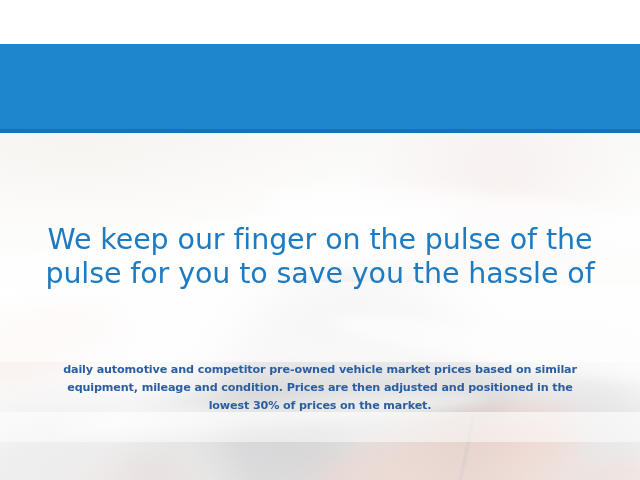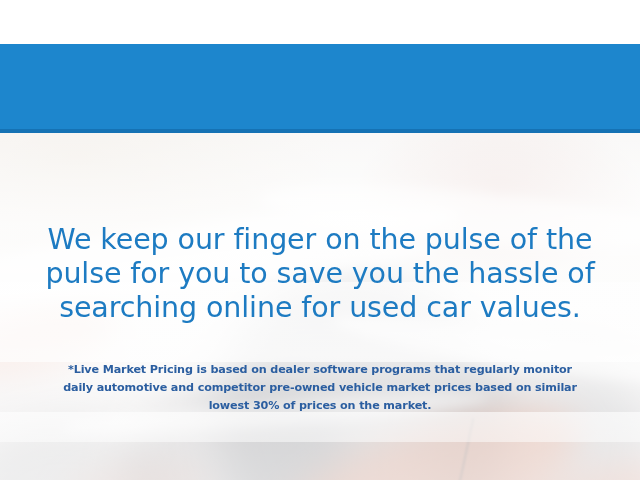--- a/index.html
+++ b/index.html
@@ -260,22 +260,21 @@
     <div class="veil-bottom"></div>
   </div>
 
   <div class="banner"></div>
   <div class="banner-underline"></div>
   <div class="banner-title"><span>Live Market Pricing</span><span class="star">*</span></div>
 
   <div class="headline">
     <span class="hl-line">We keep our finger on the pulse of the</span>
     <span class="hl-line">pulse for you to save you the hassle of</span>
-    <span class="hl-line">searching online for used car values.</span>
   </div>
 
   <div class="disclaimer">
-    <span class="fp-line">*Live Market Pricing is based on dealer software programs that regularly monitor</span>
     <span class="fp-line">daily automotive and competitor pre-owned vehicle market prices based on similar</span>
+    <span class="fp-line">equipment, mileage and condition. Prices are then adjusted and positioned in the</span>
     <span class="fp-line">lowest 30% of prices on the market.</span>
   </div>
 
 </div>
 
 </body></html>

